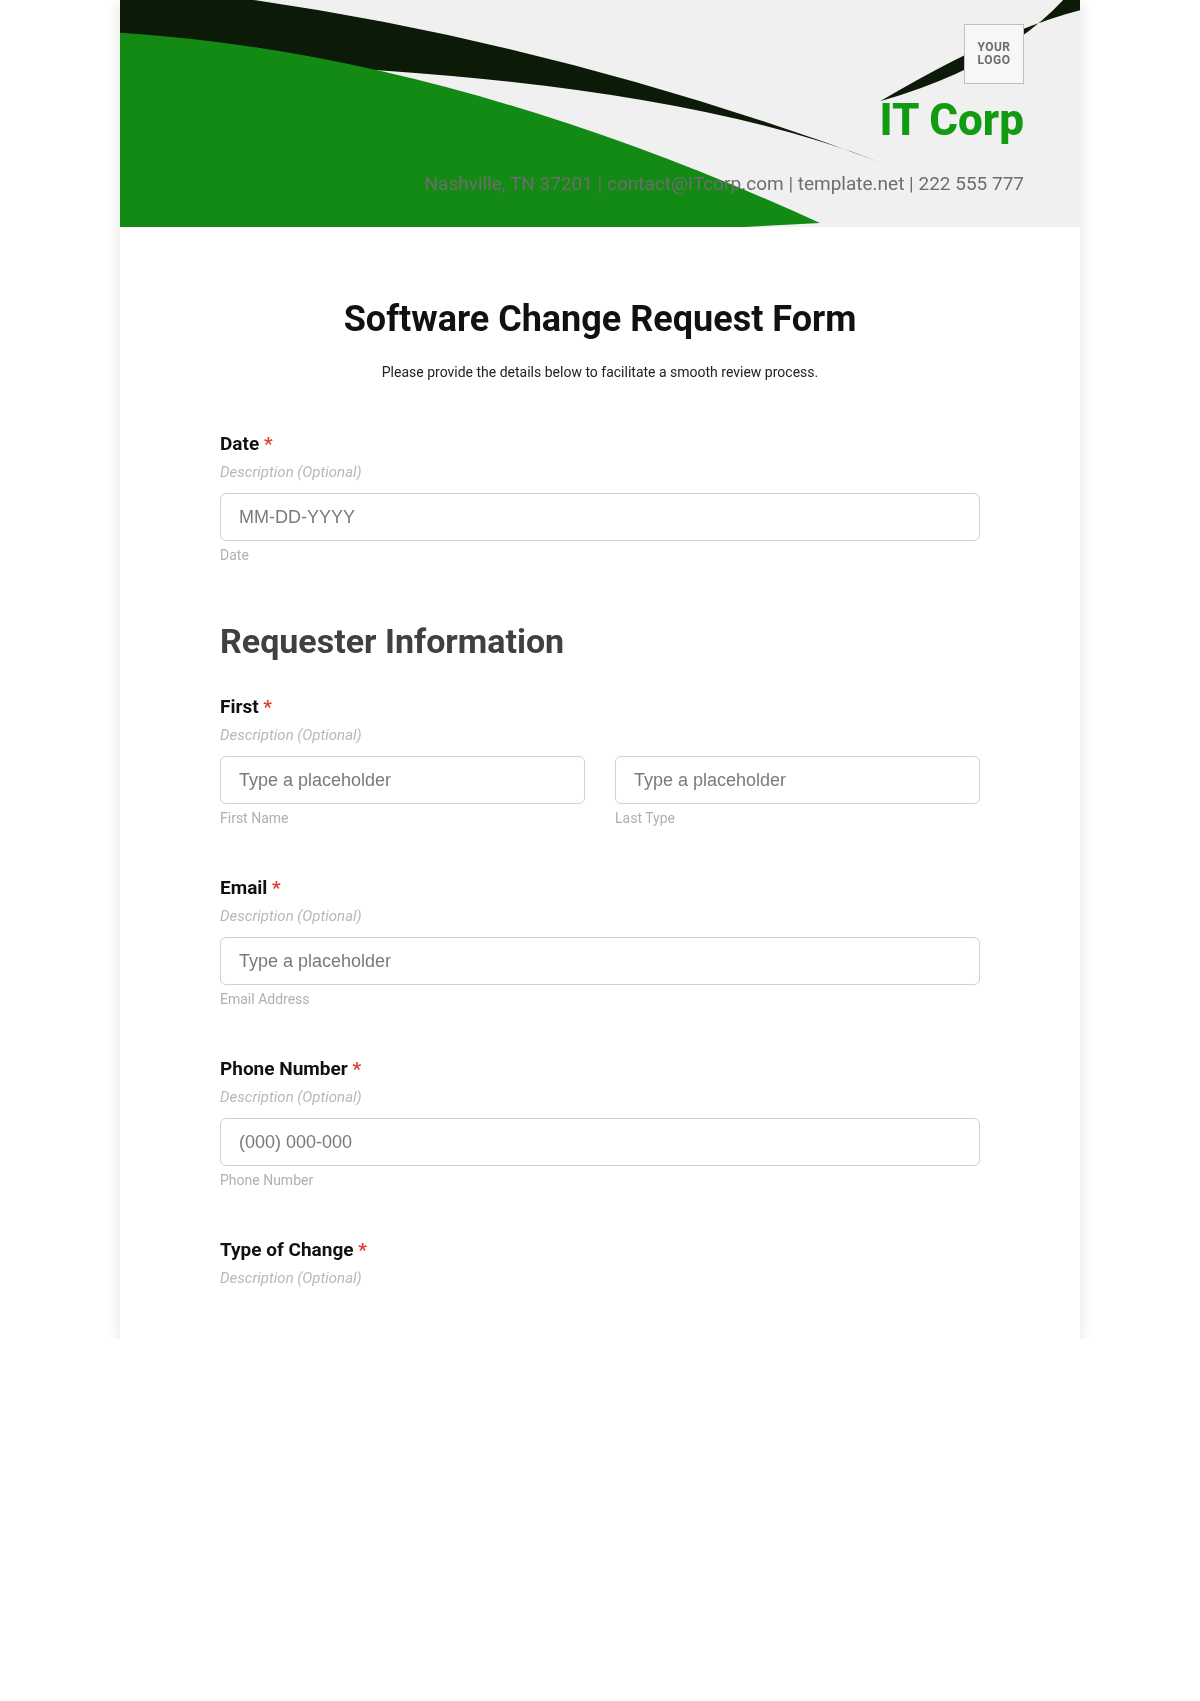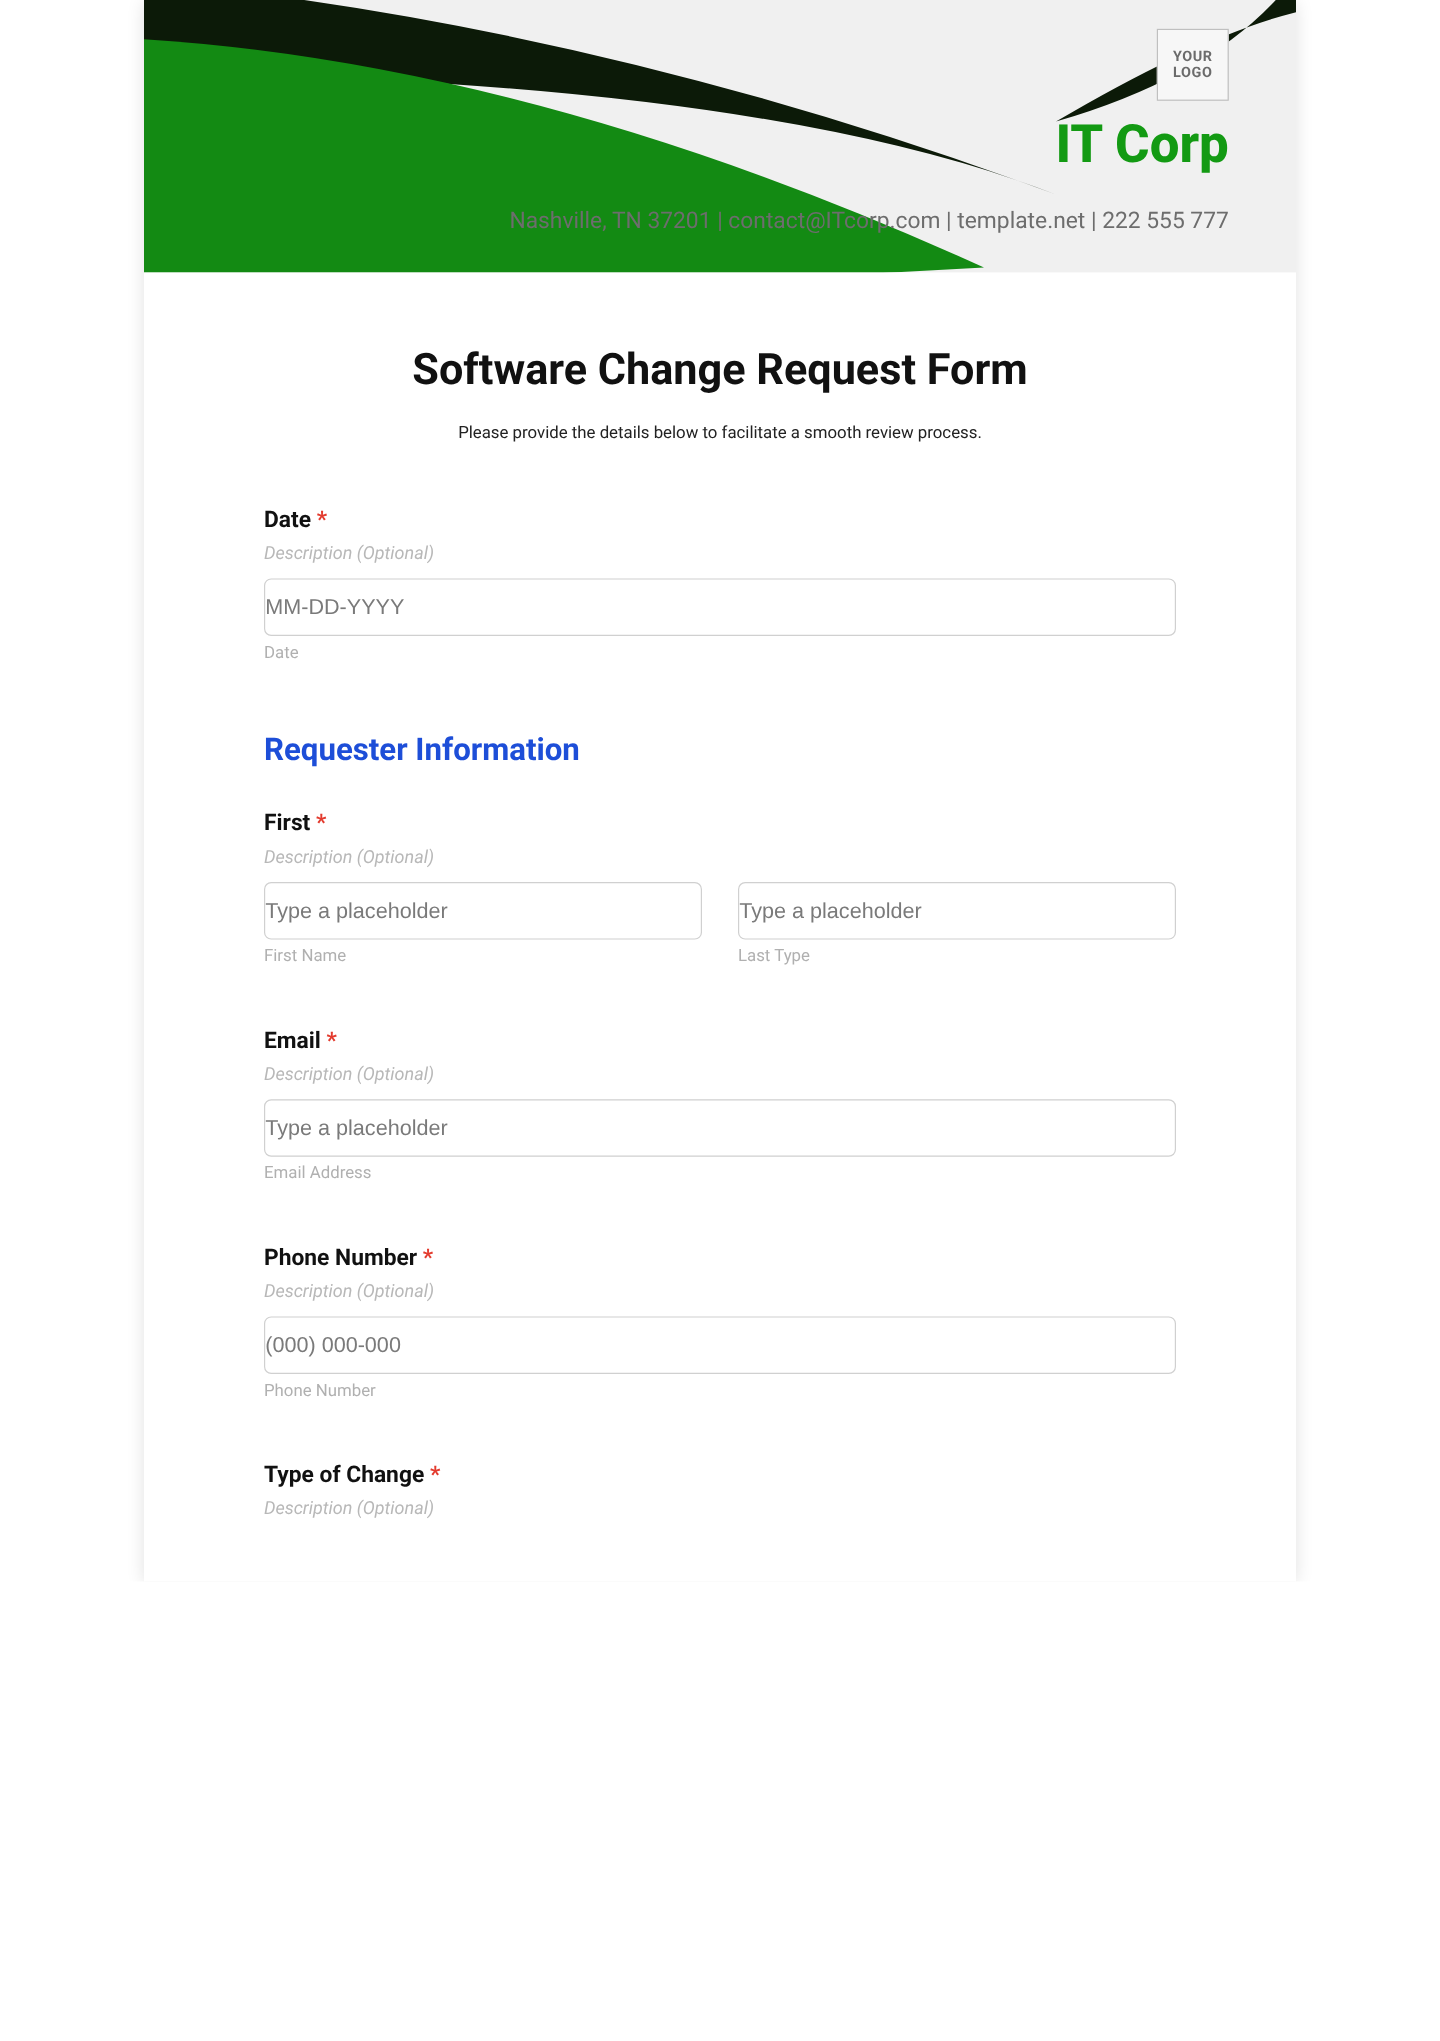--- a/index.html
+++ b/index.html
@@ -61,38 +61,39 @@
     right: 56px;
     font-size: 19px;
     color: #6d6d6d;
     text-align: right;
   }
 
   
   .form-body {
     background: #fff;
     padding: 60px 100px 40px 100px;
+    margin-top: 11px;
   }
   .form-title {
     font-size: 36px;
     font-weight: 700;
     text-align: center;
     color: #111;
     margin-bottom: 24px;
   }
   .form-intro {
     font-size: 14px;
     text-align: center;
     color: #222;
     margin-bottom: 52px;
   }
   .section-title {
-    font-size: 26px;
-    font-weight: 700;
-    color: #1d4ed8;
+    font-size: 34px;
+    font-weight: 700;
+    color: #404040;
     margin-top: 58px;
     margin-bottom: 34px;
   }
   .field {
     margin-bottom: 50px;
   }
   .field-label {
     font-size: 19px;
     font-weight: 700;
     color: #111;
@@ -109,21 +110,21 @@
     margin-bottom: 12px;
   }
   .row {
     display: flex;
     gap: 30px;
   }
   .col { flex: 1; }
   input.text {
     width: 100%;
     height: 48px;
-    padding: 0 0;
+    padding: 0 18px;
     font-size: 18px;
     border: 1px solid #d0d0d0;
     border-radius: 6px;
     background: #fff;
     color: #111;
     outline: none;
   }
   input.text::placeholder { color: #7a7a7a; }
   .sublabel {
     font-size: 14px;

